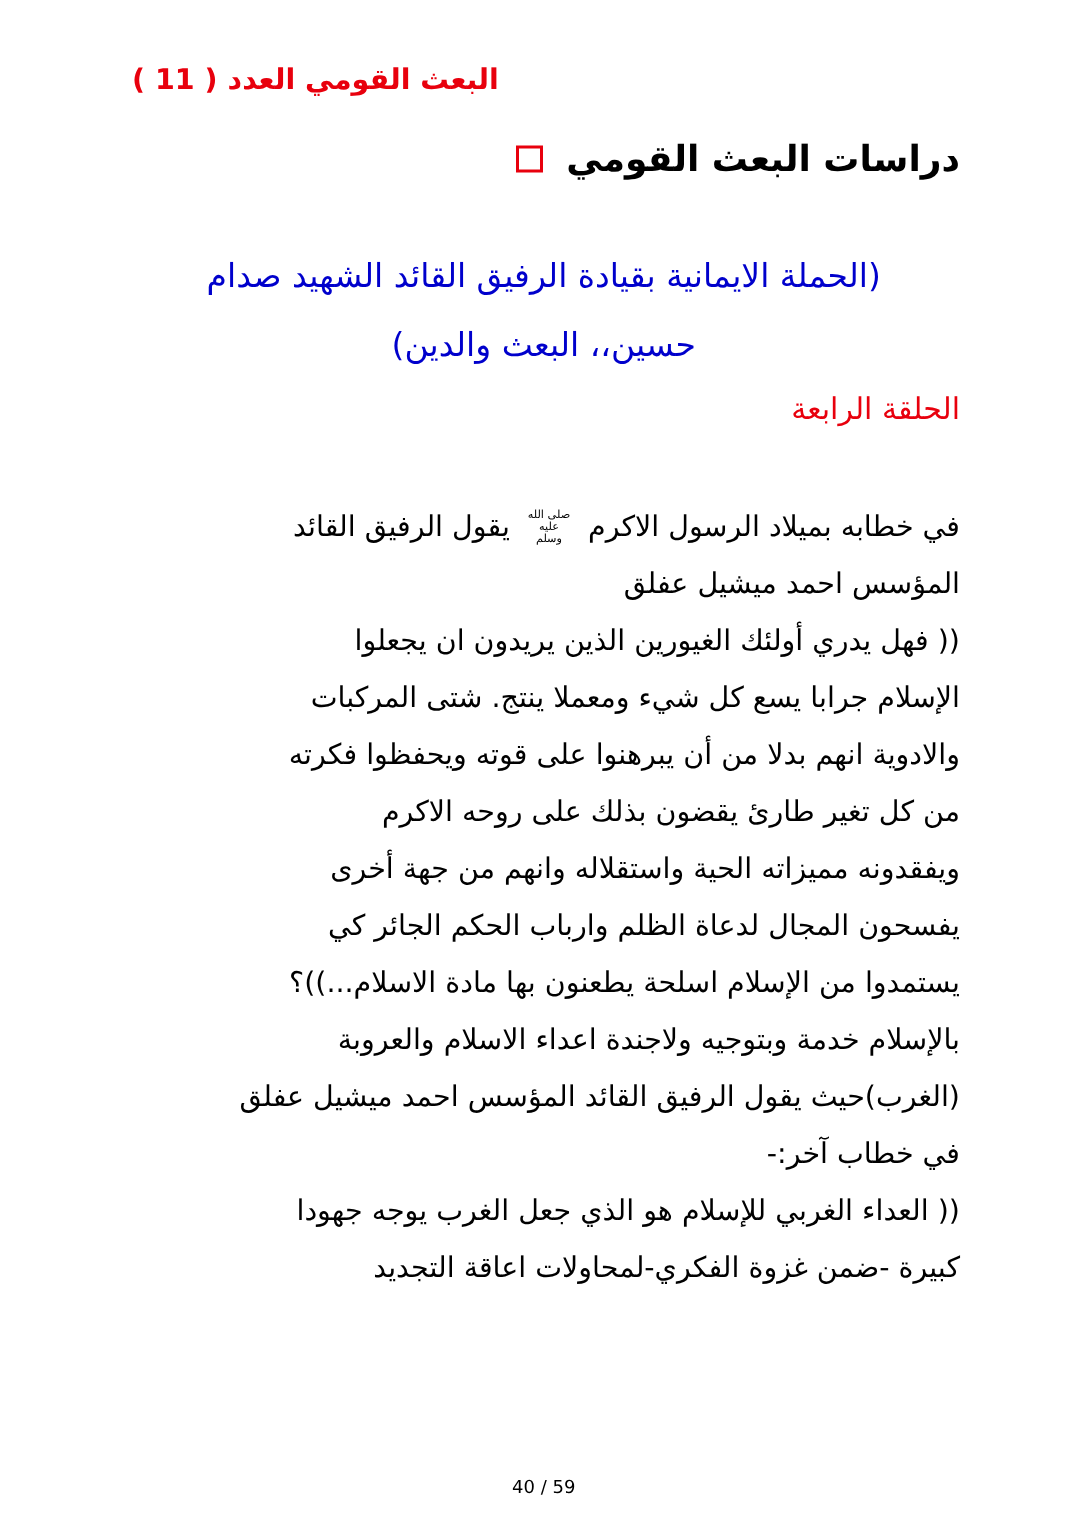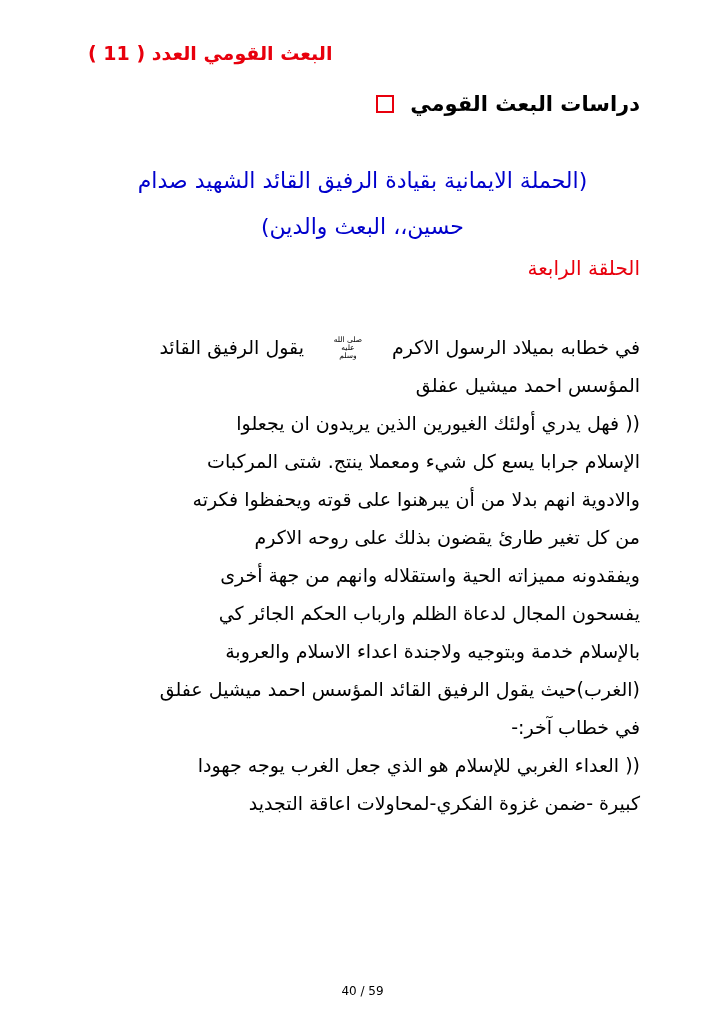--- a/index.html
+++ b/index.html
@@ -29,21 +29,21 @@
     direction:rtl;
   }
   .section-row{
     display:flex;
     flex-direction:row;
     align-items:center;
     justify-content:flex-start; 
     gap:16px;
   }
   .section-heading{
-    font-size:21px;
+    font-size:24px;
     font-weight:bold;
     color:#000;
   }
   .square-bullet{
     width:14px;height:14px;
     border:2px solid var(--red);
     background:#fff;
     display:inline-block;
     flex:0 0 auto;
   }
@@ -69,21 +69,21 @@
     color:#000;
   }
   .body-line{min-height:38px;}
   .pbuh{
     display:inline-block;
     width:30px;
     font-size:7.5px;
     line-height:1.05;
     text-align:center;
     vertical-align:-4px;
-    margin:0 23px;
+    margin:0 5px;
     color:#000;
   }
   .page-number{
     position:absolute;
     bottom:26px;left:0;
     width:100%;
     text-align:center;
     direction:ltr;
     font-size:12px;
     color:#000;
@@ -114,20 +114,21 @@
       <span class="pbuh">صلى الله عليه وسلم</span>
       <span>يقول الرفيق القائد</span>
     </div>
     <div class="body-line">المؤسس احمد ميشيل عفلق</div>
     <div class="body-line">(( فهل يدري أولئك الغيورين الذين يريدون ان يجعلوا</div>
     <div class="body-line">الإسلام جرابا يسع كل شيء ومعملا ينتج. شتى المركبات</div>
     <div class="body-line">والادوية انهم بدلا من أن يبرهنوا على قوته ويحفظوا فكرته</div>
     <div class="body-line">من كل تغير طارئ يقضون بذلك على روحه الاكرم</div>
     <div class="body-line">ويفقدونه مميزاته الحية واستقلاله وانهم من جهة أخرى</div>
     <div class="body-line">يفسحون المجال لدعاة الظلم وارباب الحكم الجائر كي</div>
+    <div class="body-line">يستمدوا من الإسلام اسلحة يطعنون بها مادة الاسلام...))؟</div>
     <div class="body-line">بالإسلام خدمة وبتوجيه ولاجندة اعداء الاسلام والعروبة</div>
     <div class="body-line">(الغرب)حيث يقول الرفيق القائد المؤسس احمد ميشيل عفلق</div>
     <div class="body-line">في خطاب آخر:-</div>
     <div class="body-line">(( العداء الغربي للإسلام هو الذي جعل الغرب يوجه جهودا</div>
     <div class="body-line">كبيرة -ضمن غزوة الفكري-لمحاولات اعاقة التجديد</div>
   </div>
 
 </div>
 
 <div class="page-number">40 / 59</div>

